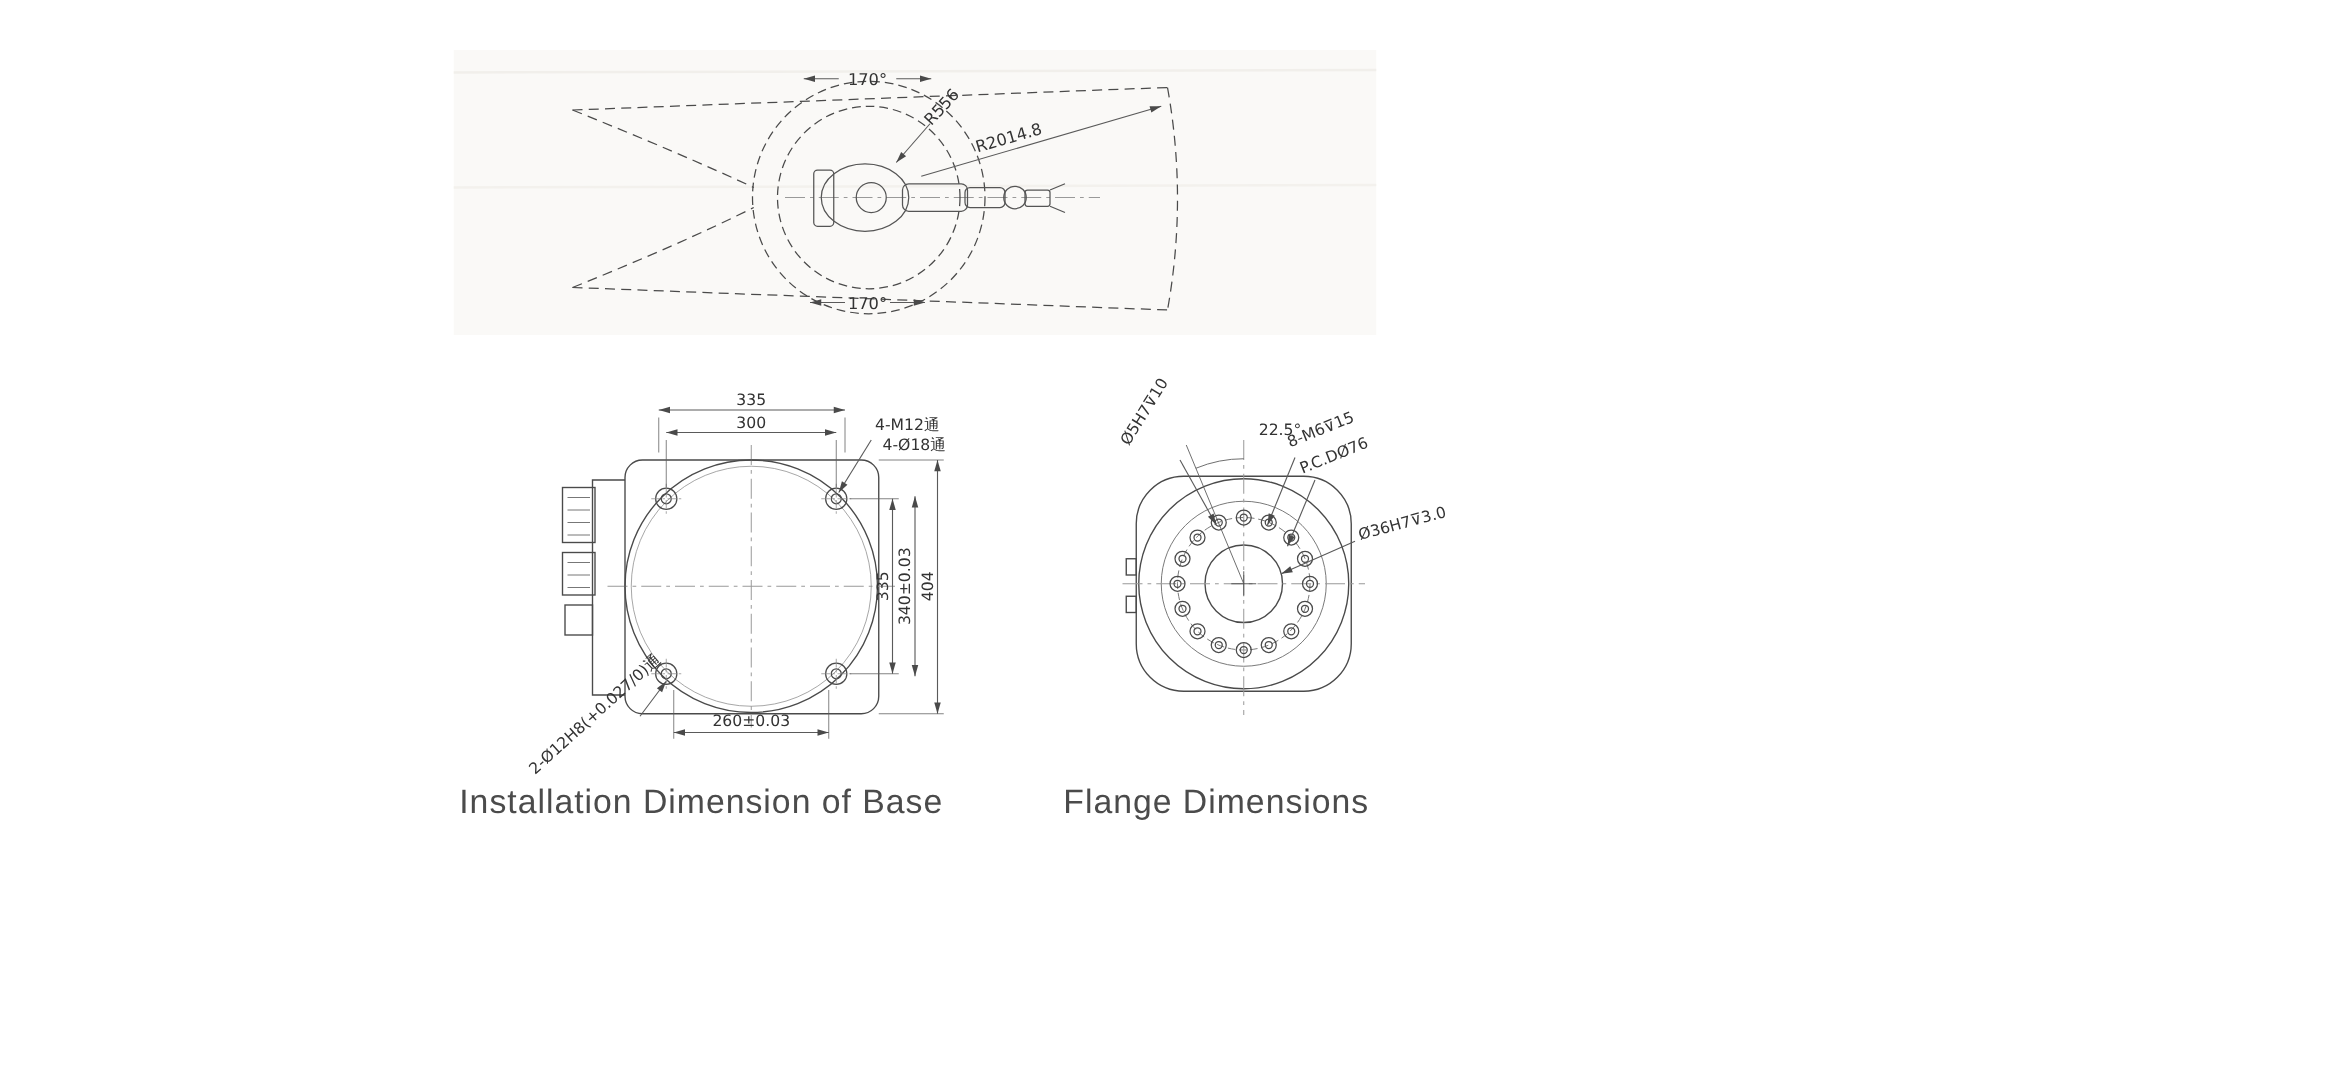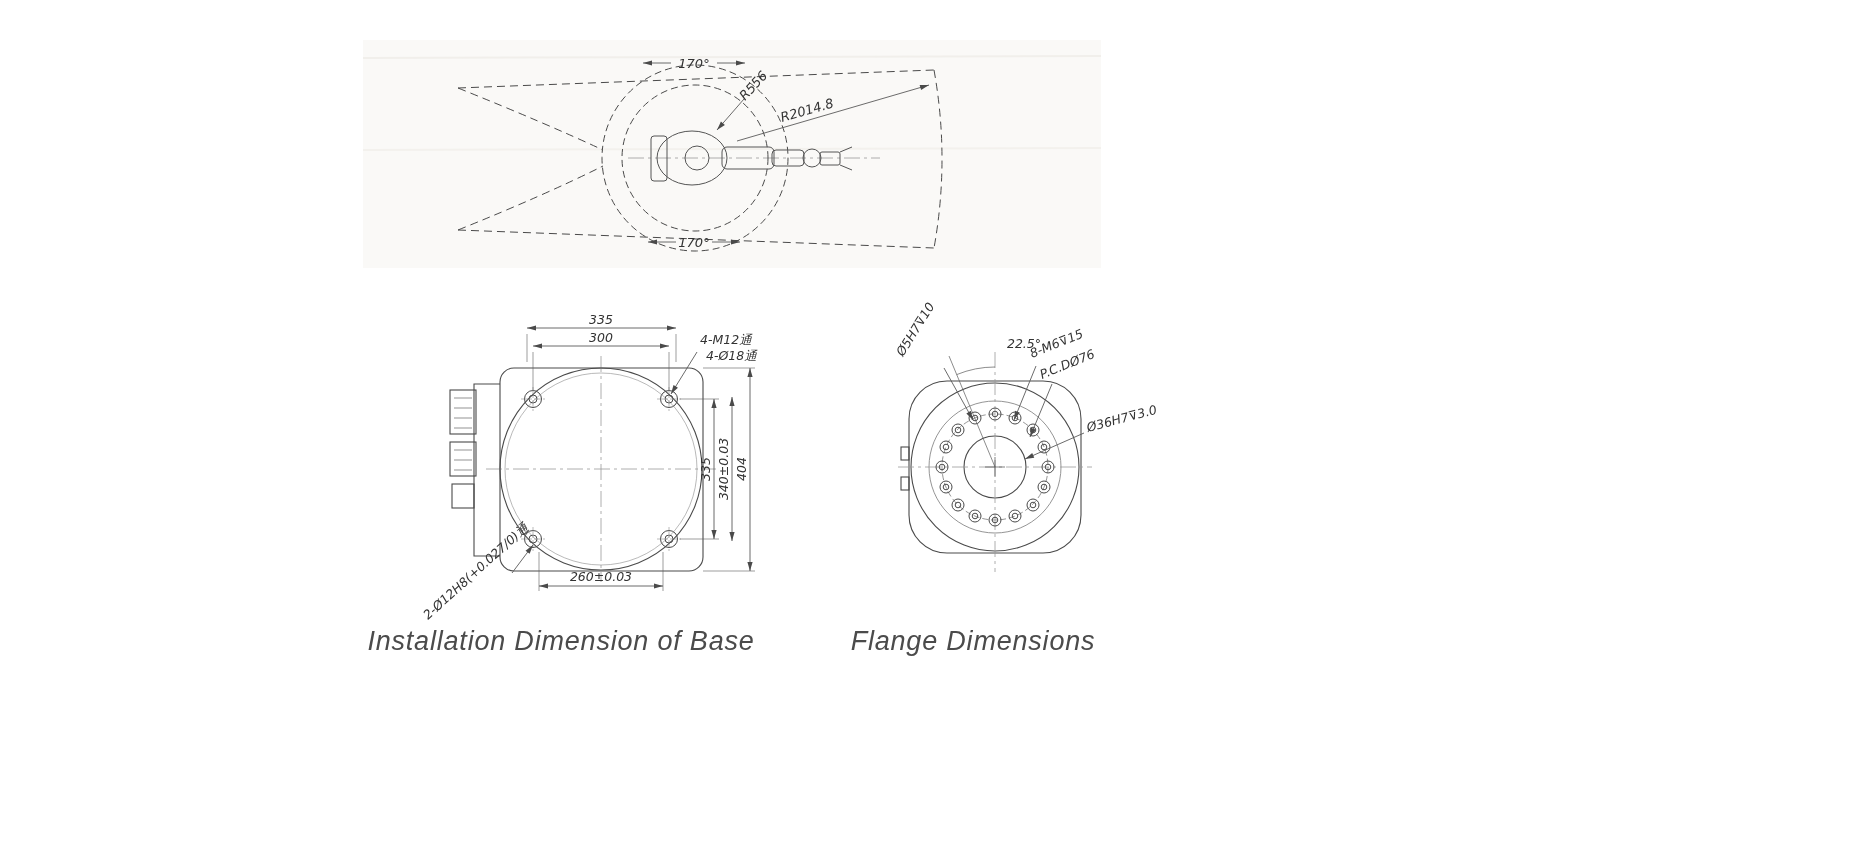--- a/index.html
+++ b/index.html
@@ -7,21 +7,20 @@
     padding: 0;
     background: #ffffff;
   }
   .canvas-wrap {
     position: relative;
     width: 1874px;
     height: 862px;
     background: #ffffff;
     overflow: hidden;
     font-family: "Liberation Sans", sans-serif;
-    font-style: italic;
   }
   svg text {
     font-family: "DejaVu Sans", sans-serif;
     fill: #333333;
   }
   .dim-text  { font-size: 12.5px; }
   .env-text  { font-size: 13px; }
   .caption-text {
     font-family: "Liberation Sans", sans-serif;
     font-size: 27px;

